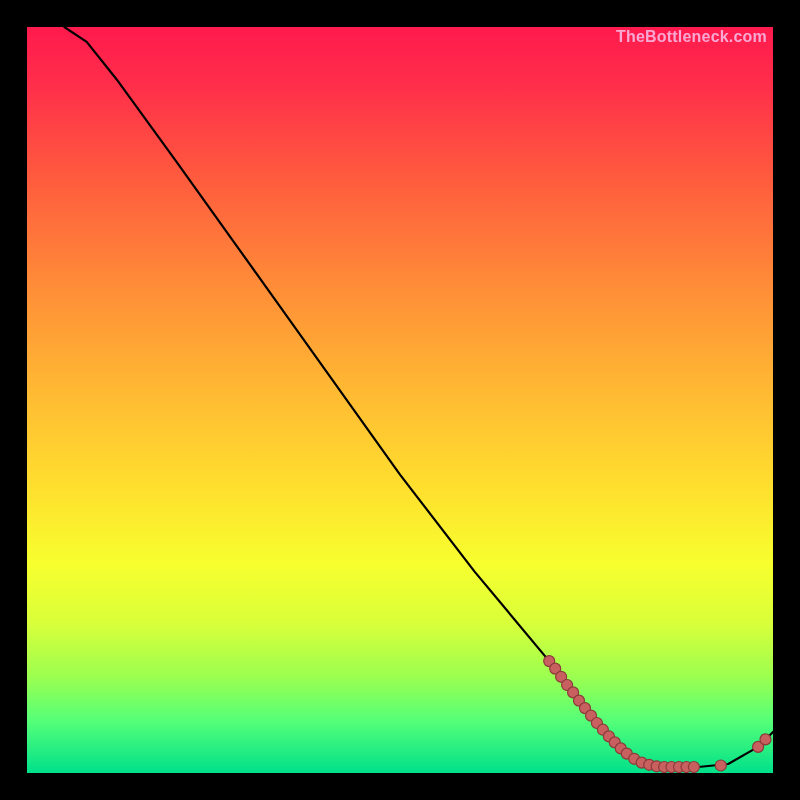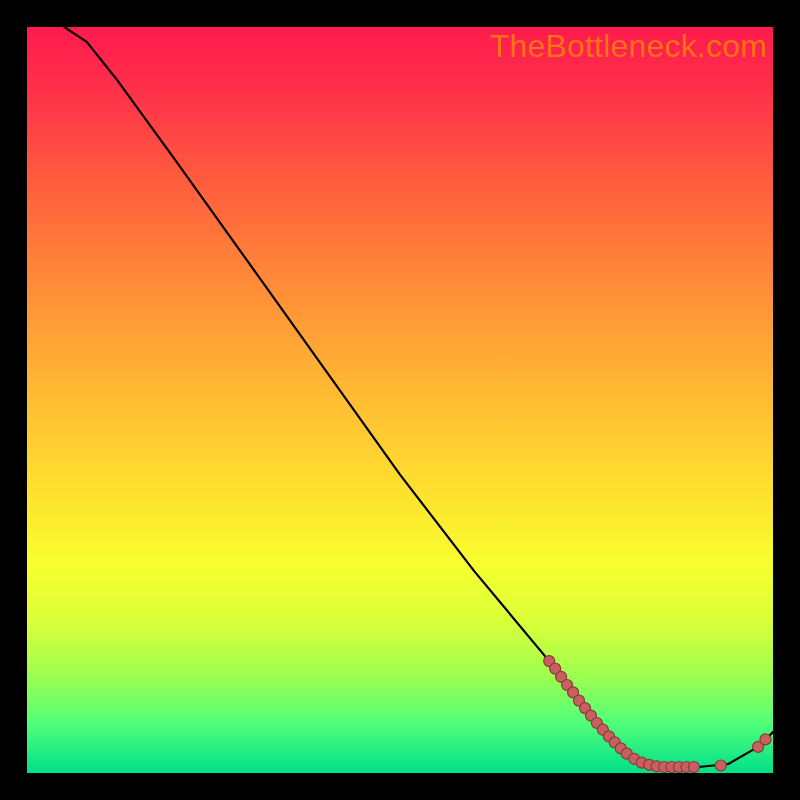--- a/index.html
+++ b/index.html
@@ -42,23 +42,23 @@
       #d8ff3a 80%,
       #9cff4f 87%,
       #55ff78 93%,
       #00e08a 100%
     );
   }
   .watermark {
     position: absolute;
     top: 1px;
     right: 6px;
-    color: #f97316;
-    font-size: 32px;
-    font-weight: 400;
+    color: #f9a8d4;
+    font-size: 16px;
+    font-weight: 700;
     letter-spacing: 0.2px;
   }
   svg.curve {
     position: absolute;
     left: 0; top: 0;
     width: 746px;
     height: 746px;
   }
   .curve path {
     fill: none;

